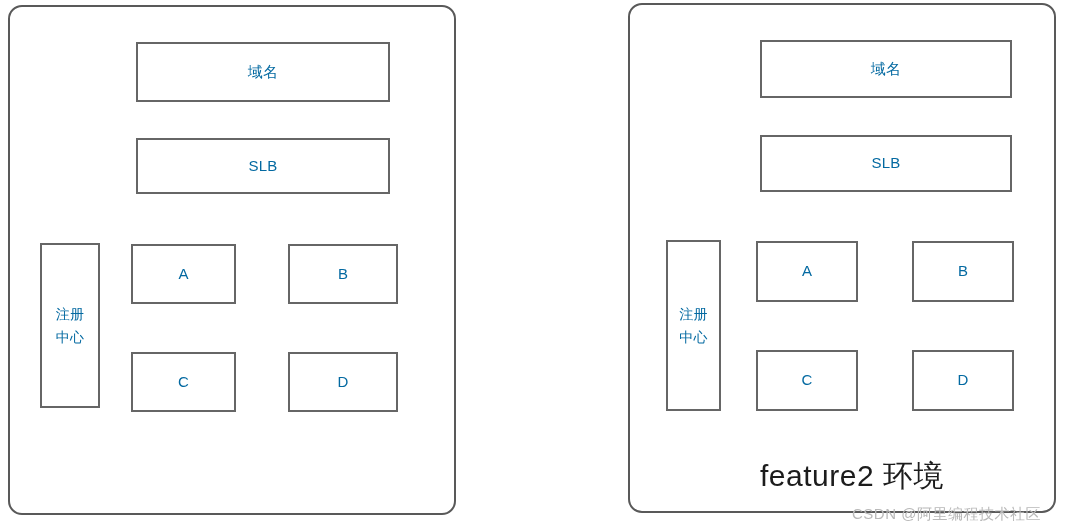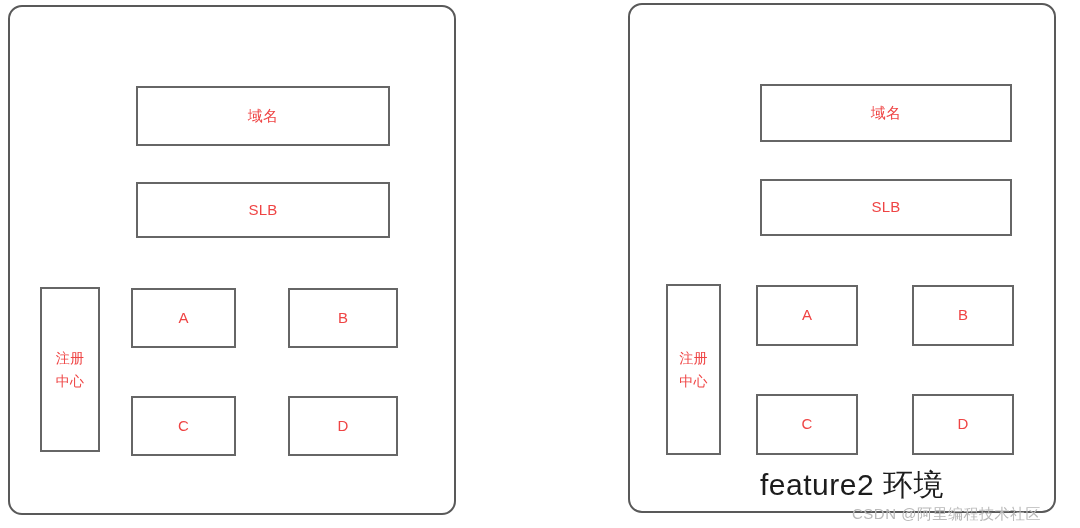--- a/index.html
+++ b/index.html
@@ -36,23 +36,22 @@
     position: absolute;
     box-sizing: border-box;
     background: #ffffff;
     border: 2px solid #666666;
     display: flex;
     align-items: center;
     justify-content: center;
     text-align: center;
     font-size: 15px;
     line-height: 1.35;
-    color: #ef4444;
+    color: #0369a1;
     letter-spacing: 0.2px;
-    margin-top: 44px;
   }
 
   .node.wide {
     font-size: 15px;
   }
 
   .node.registry {
     font-size: 14px;
     line-height: 1.6;
     padding: 10px 4px;
@@ -86,21 +85,21 @@
 
   
   #panel-right       { left: 628px; top: 3px;   width: 428px; height: 510px; }
   #right-domain      { left: 760px; top: 40px;  width: 252px; height: 58px; }
   #right-slb         { left: 760px; top: 135px; width: 252px; height: 57px; }
   #right-registry    { left: 666px; top: 240px; width: 55px;  height: 171px; }
   #right-a           { left: 756px; top: 241px; width: 102px; height: 61px; }
   #right-b           { left: 912px; top: 241px; width: 102px; height: 61px; }
   #right-c           { left: 756px; top: 350px; width: 102px; height: 61px; }
   #right-d           { left: 912px; top: 350px; width: 102px; height: 61px; }
-  #right-caption     { left: 760px; top: 461px; margin-top: 9px; }
+  #right-caption     { left: 760px; top: 461px; }
 
   
   #watermark {
     position: absolute;
     left: 852px;
     top: 505px;
     font-size: 15px;
     color: #b9b9b9;
     white-space: nowrap;
     letter-spacing: 0.5px;

